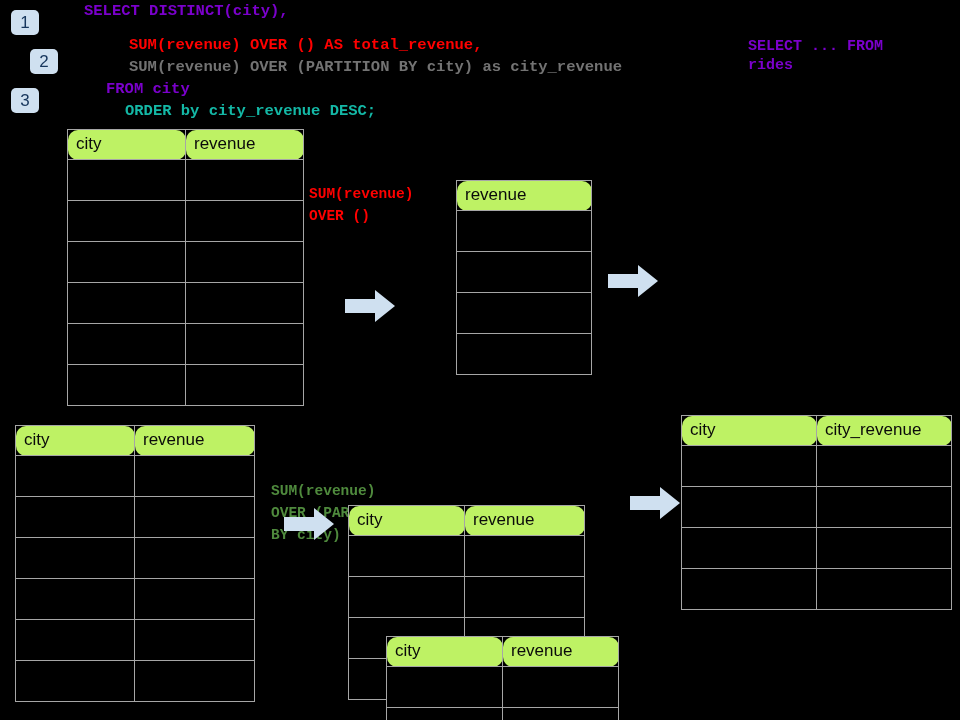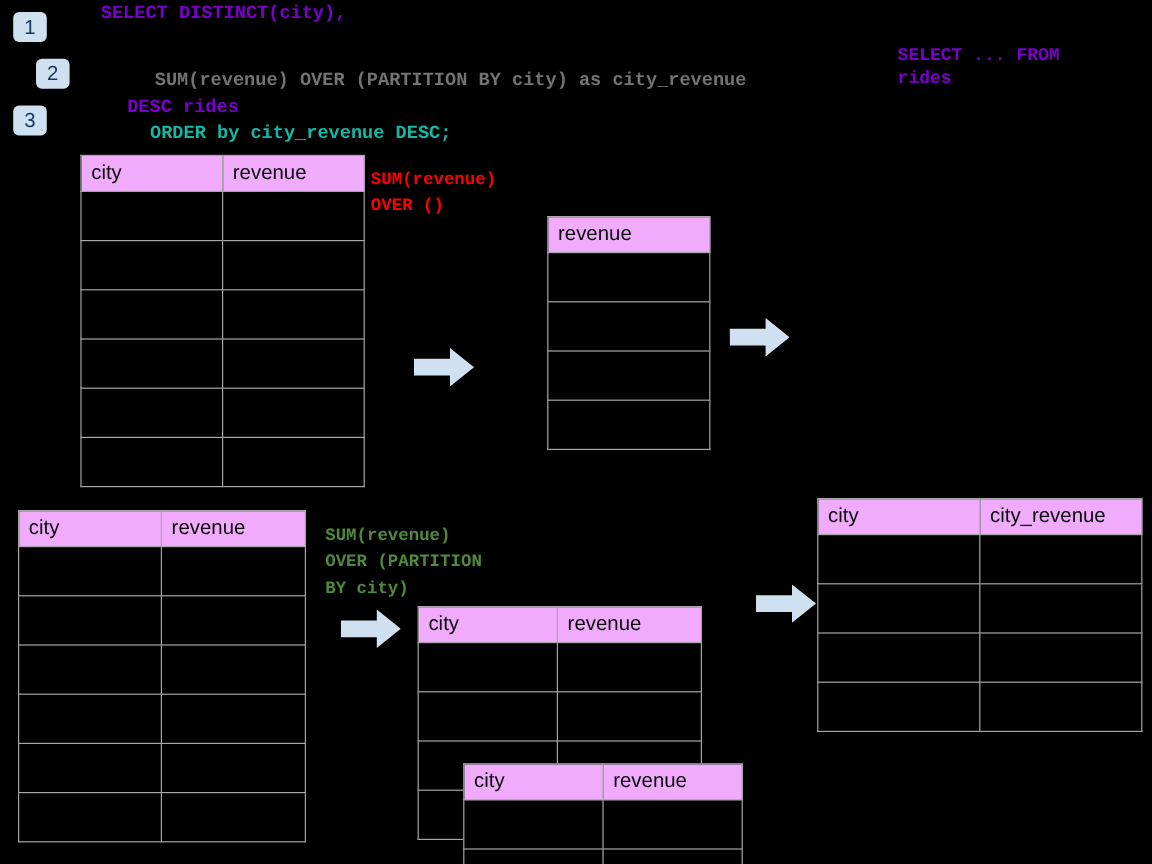--- a/index.html
+++ b/index.html
@@ -33,44 +33,45 @@
   
   .code {
     position: absolute;
     font-family: "Liberation Mono", "DejaVu Sans Mono", monospace;
     white-space: pre;
     font-weight: bold;
     letter-spacing: 0px;
   }
   .code.main   { font-size: 15.5px; line-height: 22px; }
   .code.small  { font-size: 15px; line-height: 19px; }
-  .code.annot  { font-size: 14.5px; line-height: 22px; }
+  .code.annot  { font-size: 14.5px; line-height: 22px; margin-top: 44px; }
 
   
   .tbl {
     position: absolute;
     border-collapse: collapse;
     table-layout: fixed;
     background: #000000;
   }
   .tbl th, .tbl td {
     border: 1px solid #a6a6a6;
     padding: 0;
     margin: 0;
   }
   .tbl th {
-    background: #f0abfc;
+    background: #bef264;
     color: #0a0a0a;
     font-family: "Liberation Sans", sans-serif;
     font-weight: normal;
     font-size: 17px;
     text-align: left;
     padding: 3px 0 4px 8px;
     height: 30px;
     box-sizing: border-box;
+    border-radius: 10px;
   }
   .tbl td {
     background: #000000;
     height: 40px;
   }
 
   
   .arrow {
     position: absolute;
   }
@@ -78,22 +79,23 @@
 </head>
 <body>
 
 <div id="canvas">
 
   <div class="badge" style="left:11px; top:10px;">1</div>
   <div class="badge" style="left:30px; top:49px;">2</div>
   <div class="badge" style="left:11px; top:88px;">3</div>
 
   <div class="code main" style="left:84px; top:0; color:#7b00cc;">SELECT DISTINCT(city),</div>
+  <div class="code main" style="left:129px; top:34px; color:#ff0000;">SUM(revenue) OVER () AS total_revenue,</div>
   <div class="code main" style="left:129px; top:56px; color:#737373;">SUM(revenue) OVER (PARTITION BY city) as city_revenue</div>
-  <div class="code main" style="left:106px; top:78px; color:#7b00cc;">DESC rides</div>
+  <div class="code main" style="left:106px; top:78px; color:#7b00cc;">FROM city</div>
   <div class="code main" style="left:97px; top:100px; color:#14b8a6;margin-left:28px;">ORDER by city_revenue DESC;</div>
 
   <div class="code small" style="left:748px; top:37px; color:#7b00cc;">SELECT ... FROM
 rides</div>
 
   <div class="code annot" style="left:309px; top:139px; color:#ff0000;">SUM(revenue)
 OVER ()</div>
 
   <div class="code annot" style="left:271px; top:436px; color:#4f8a3d;">SUM(revenue)
 OVER (PARTITION

